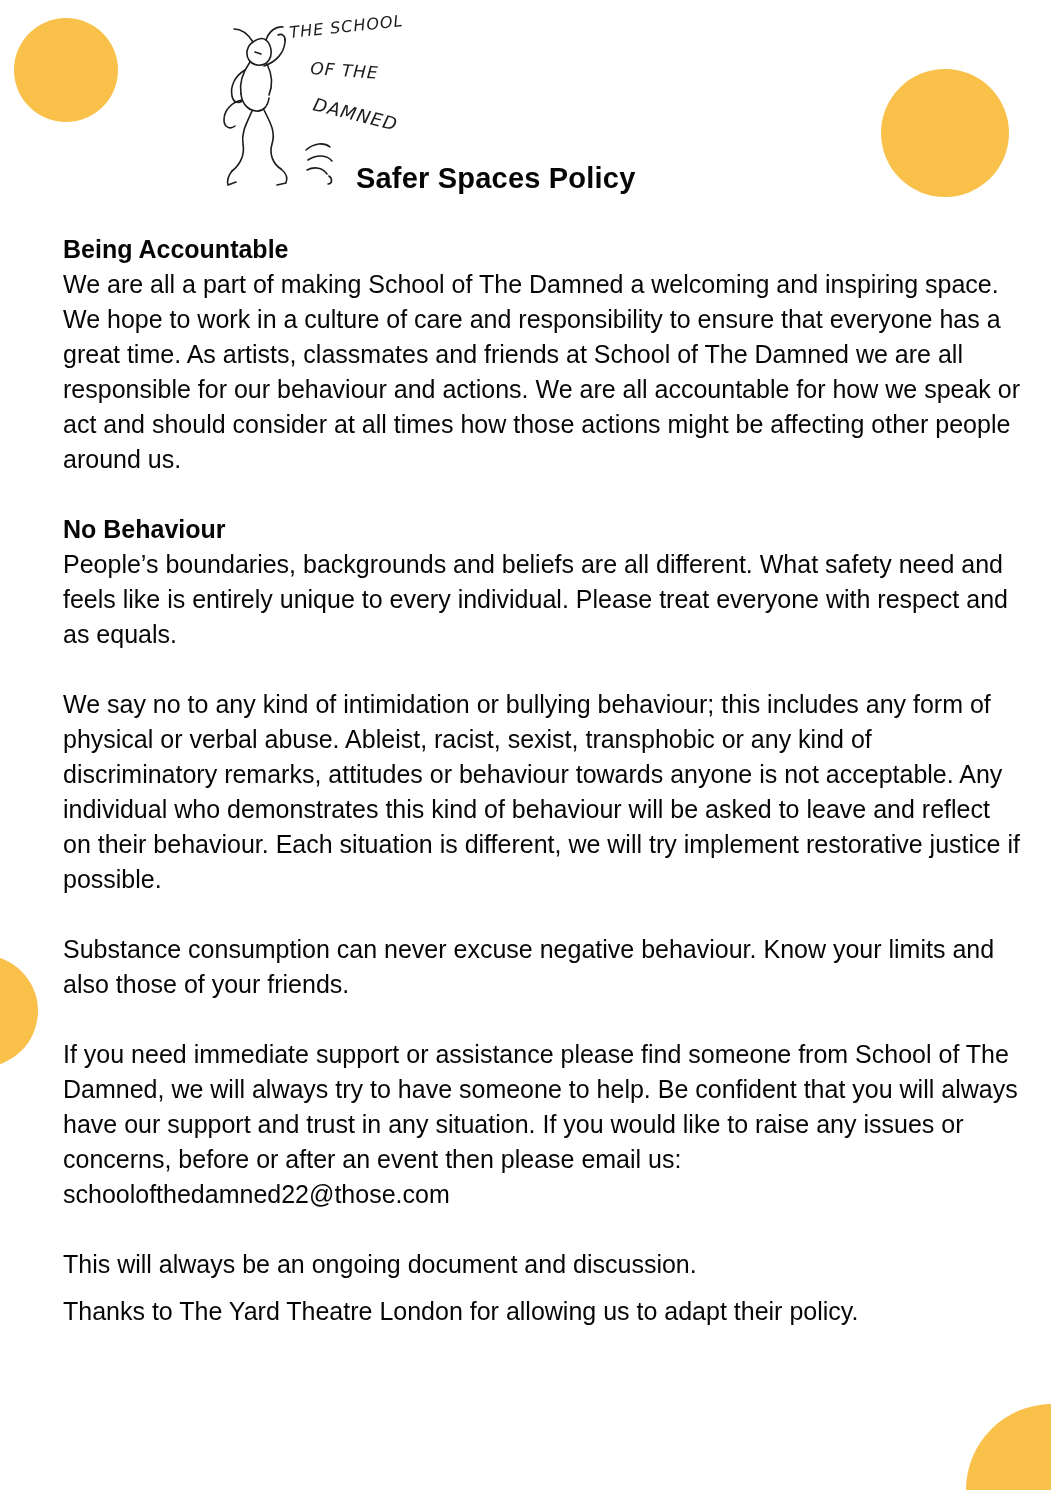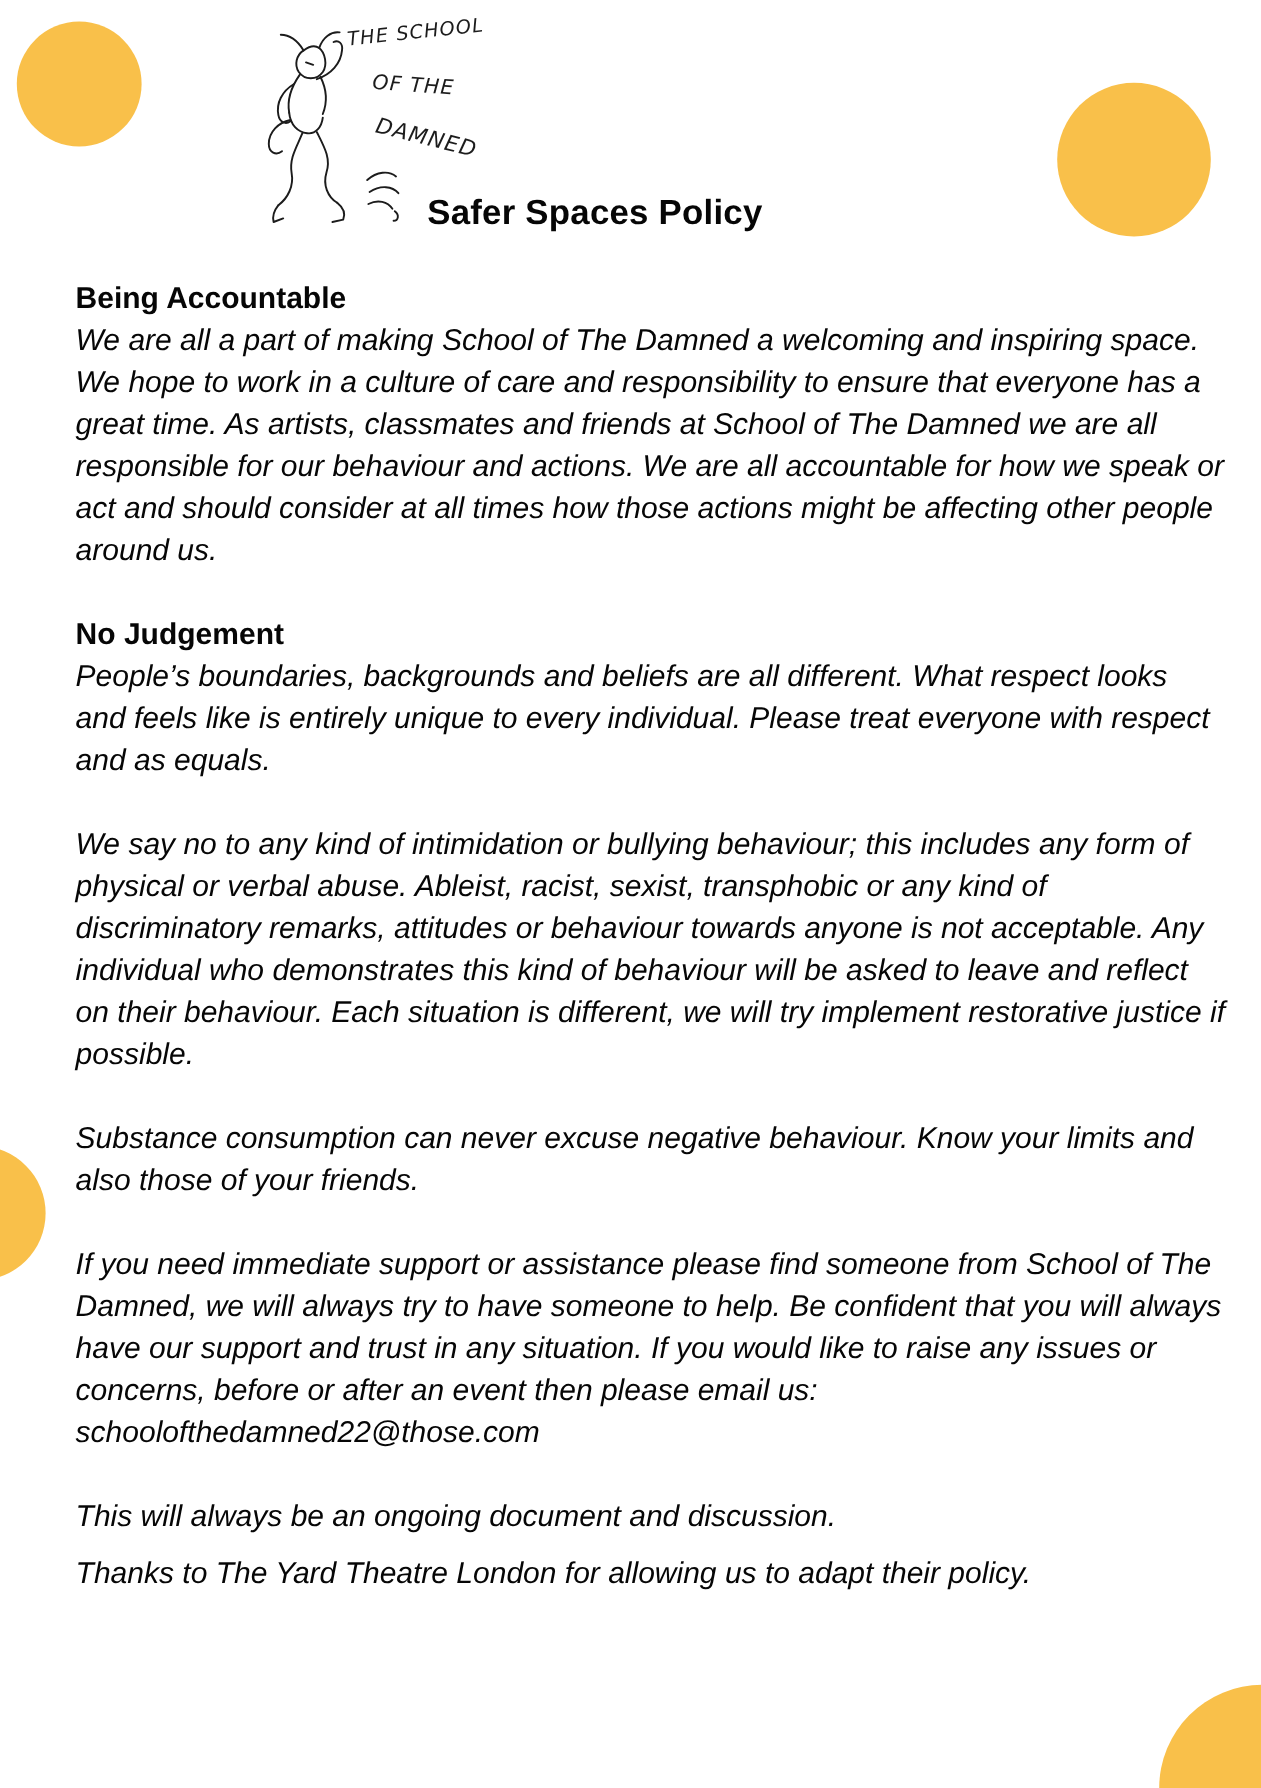--- a/index.html
+++ b/index.html
@@ -45,21 +45,20 @@
   .policy-section h2 {
     margin: 0;
     font-size: 25px;
     line-height: 35px;
     font-weight: bold;
   }
   .policy-section p {
     margin: 0;
     font-size: 25px;
     line-height: 35px;
-    font-style: italic;
   }
   .policy-section p + p { margin-top: 35px; }
   .closing p + p { margin-top: 12px; }
 
   .logo-svg text {
     font-family: "DejaVu Sans", sans-serif;
     font-style: italic;
     letter-spacing: 1px;
     fill: #1c1c1c;
   }
@@ -115,22 +114,22 @@
   </header>
 
   <main class="content">
 
     <section class="policy-section">
       <h2>Being Accountable</h2>
       <p>We are all a part of making School of The Damned a welcoming and inspiring space. We hope to work in a culture of care and responsibility to ensure that everyone has a great time. As artists, classmates and friends at School of The Damned we are all responsible for our behaviour and actions. We are all accountable for how we speak or act and should consider at all times how those actions might be affecting other people around us.</p>
     </section>
 
     <section class="policy-section">
-      <h2>No Judgement</h2>
-      <p>People’s boundaries, backgrounds and beliefs are all different. What respect looks and feels like is entirely unique to every individual. Please treat everyone with respect and as equals.</p>
+      <h2>No Behaviour</h2>
+      <p>People’s boundaries, backgrounds and beliefs are all different. What safety need and feels like is entirely unique to every individual. Please treat everyone with respect and as equals.</p>
     </section>
 
     <section class="policy-section">
       <p>We say no to any kind of intimidation or bullying behaviour; this includes any form of physical or verbal abuse. Ableist, racist, sexist, transphobic or any kind of discriminatory remarks, attitudes or behaviour towards anyone is not acceptable. Any individual who demonstrates this kind of behaviour will be asked to leave and reflect on their behaviour. Each situation is different, we will try implement restorative justice if possible.</p>
       <p>Substance consumption can never excuse negative behaviour. Know your limits and also those of your friends.</p>
     </section>
 
     <section class="policy-section">
       <p><span>If you need immediate support or assistance please find someone from School of The Damned, we will always try to have someone to help. Be confident that you will always have our support and trust in any situation. If you would like to raise any issues or concerns, before or after an event then please email us: </span><span>schoolofthedamned22@those.com</span></p>
     </section>

